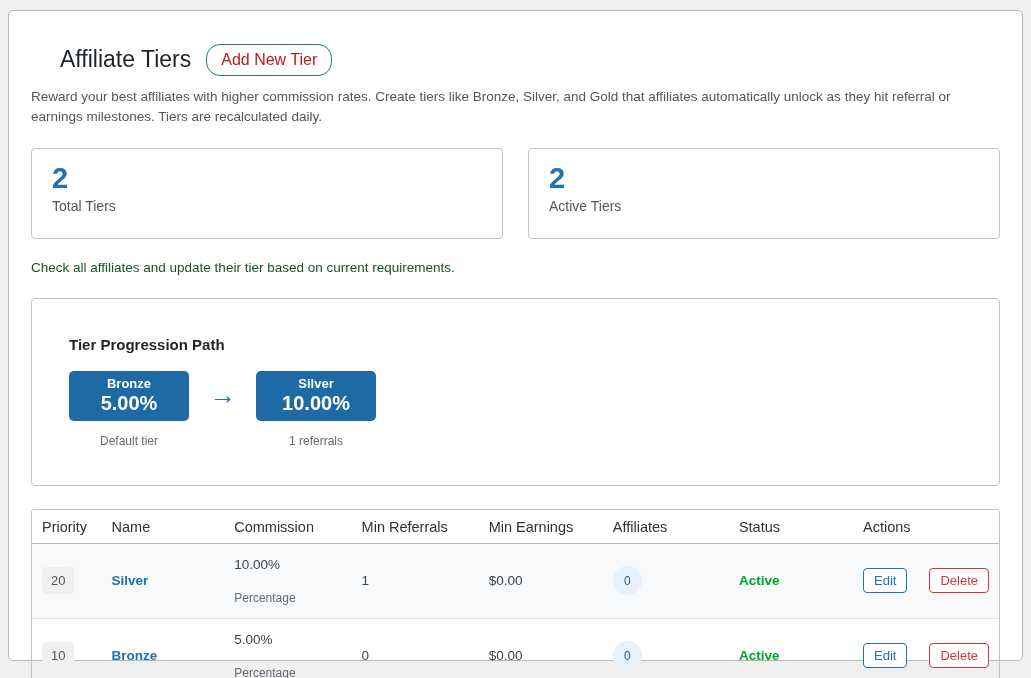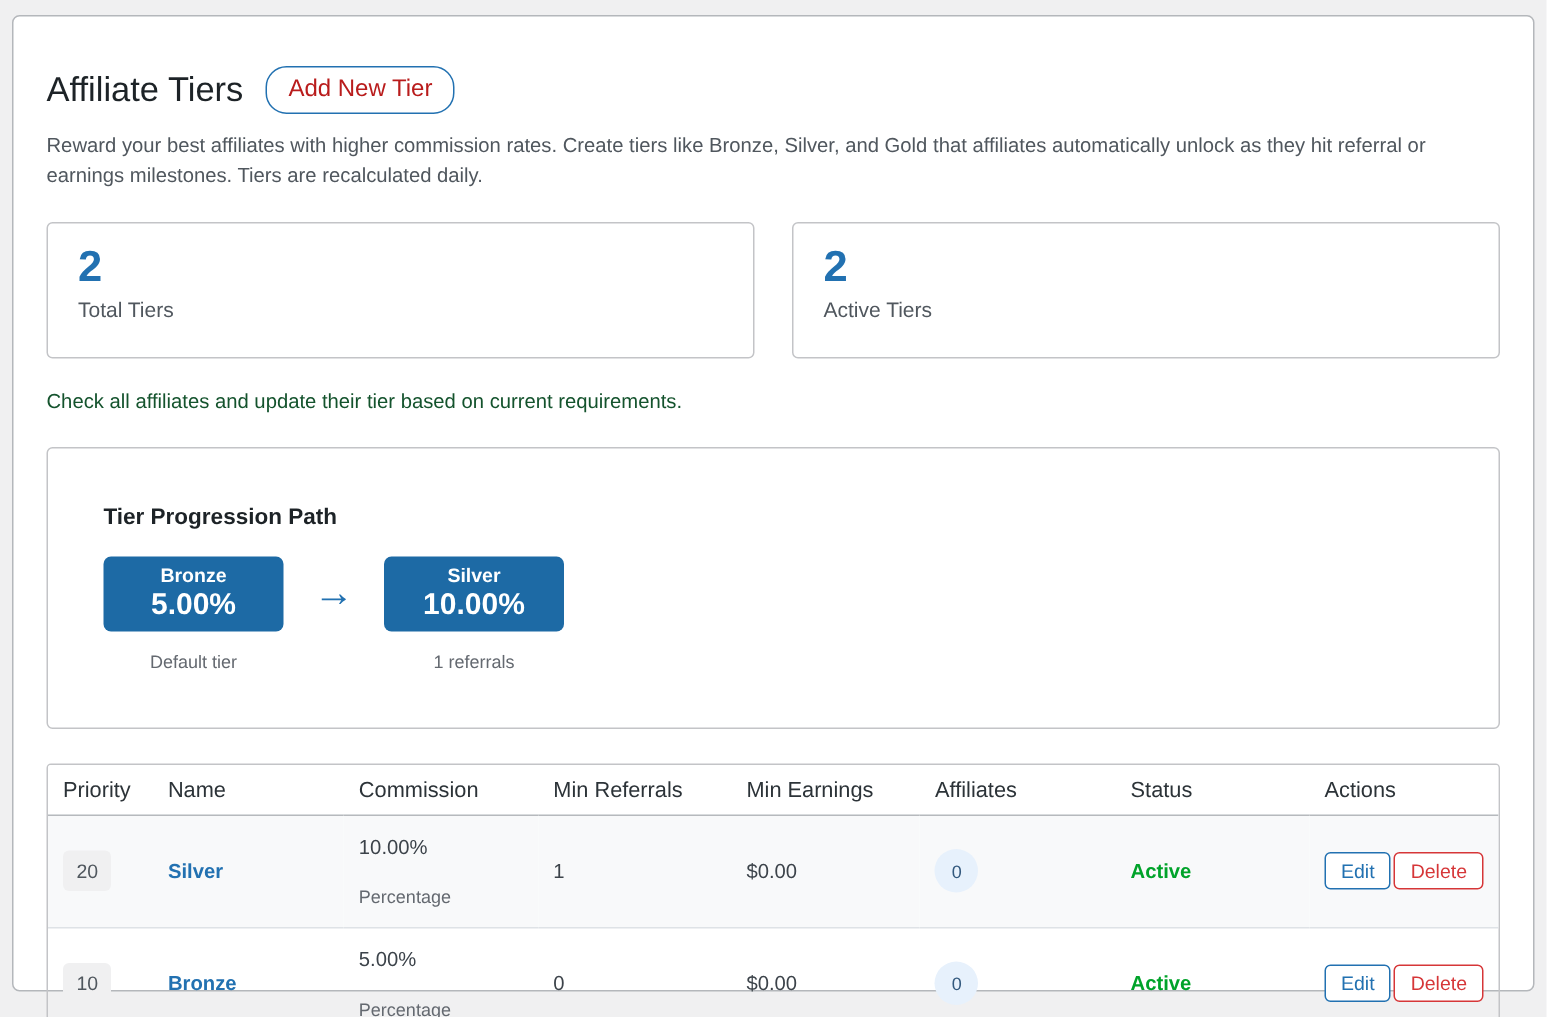--- a/index.html
+++ b/index.html
@@ -13,21 +13,21 @@
   .main-card {
     margin: 10px 8px 0 8px;
     height: 651px;
     background: #ffffff;
     border: 1px solid #b4b7bb;
     border-radius: 5px;
     padding: 33px 22px 16px 22px;
   }
   
   .title-row { display: flex; align-items: center; gap: 15px; }
-  .page-title { font-size: 23px; font-weight: 400; color: #1d2327; line-height: 1.2; }
+  .page-title { font-size: 23px; font-weight: 400; color: #1d2327; line-height: 1.2; margin-left: 29px; }
   .add-new-btn {
     background: #fff;
     border: 1px solid #2271b1;
     color: #b91c1c;
     font-size: 16px;
     padding: 6px 14px;
     border-radius: 14px;
     cursor: pointer;
     font-family: inherit;
   }
@@ -146,21 +146,21 @@
     align-items: center;
     justify-content: center;
     width: 29px;
     height: 29px;
     border-radius: 50%;
     background: #e7f1fc;
     color: #33597e;
     font-size: 12px;
   }
   .status-active { color: #00a32a; font-weight: bold; font-size: 13.5px; }
-  .action-btns { display: flex; gap: 2px; }
+  .action-btns { display: flex; gap: 22px; }
   .edit-btn, .delete-btn {
     background: #fff;
     font-size: 13px;
     padding: 4px 10px;
     border-radius: 4px;
     cursor: pointer;
     font-family: inherit;
   }
   .edit-btn { border: 1px solid #2271b1; color: #2271b1; }
   .delete-btn { border: 1px solid #d63638; color: #d63638; }

